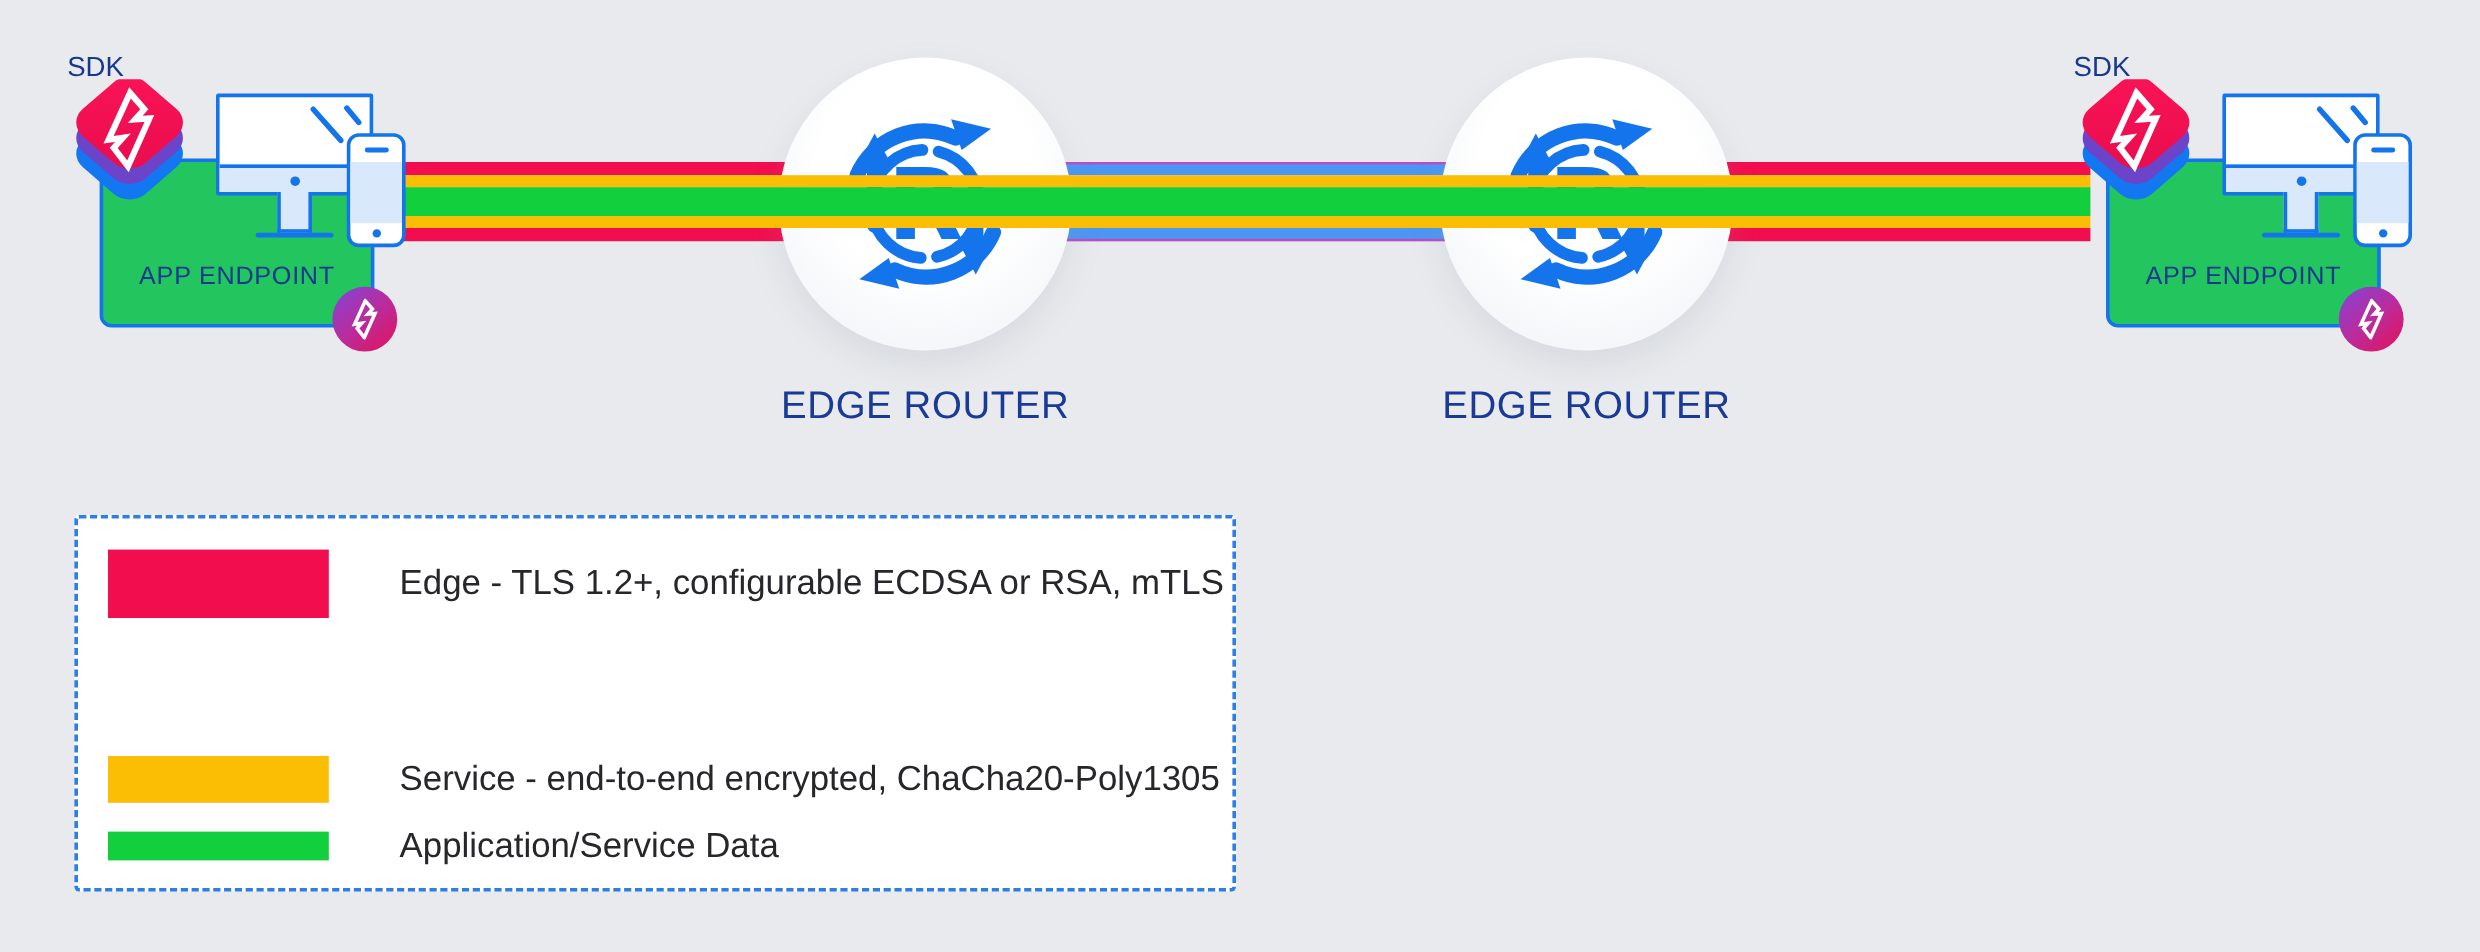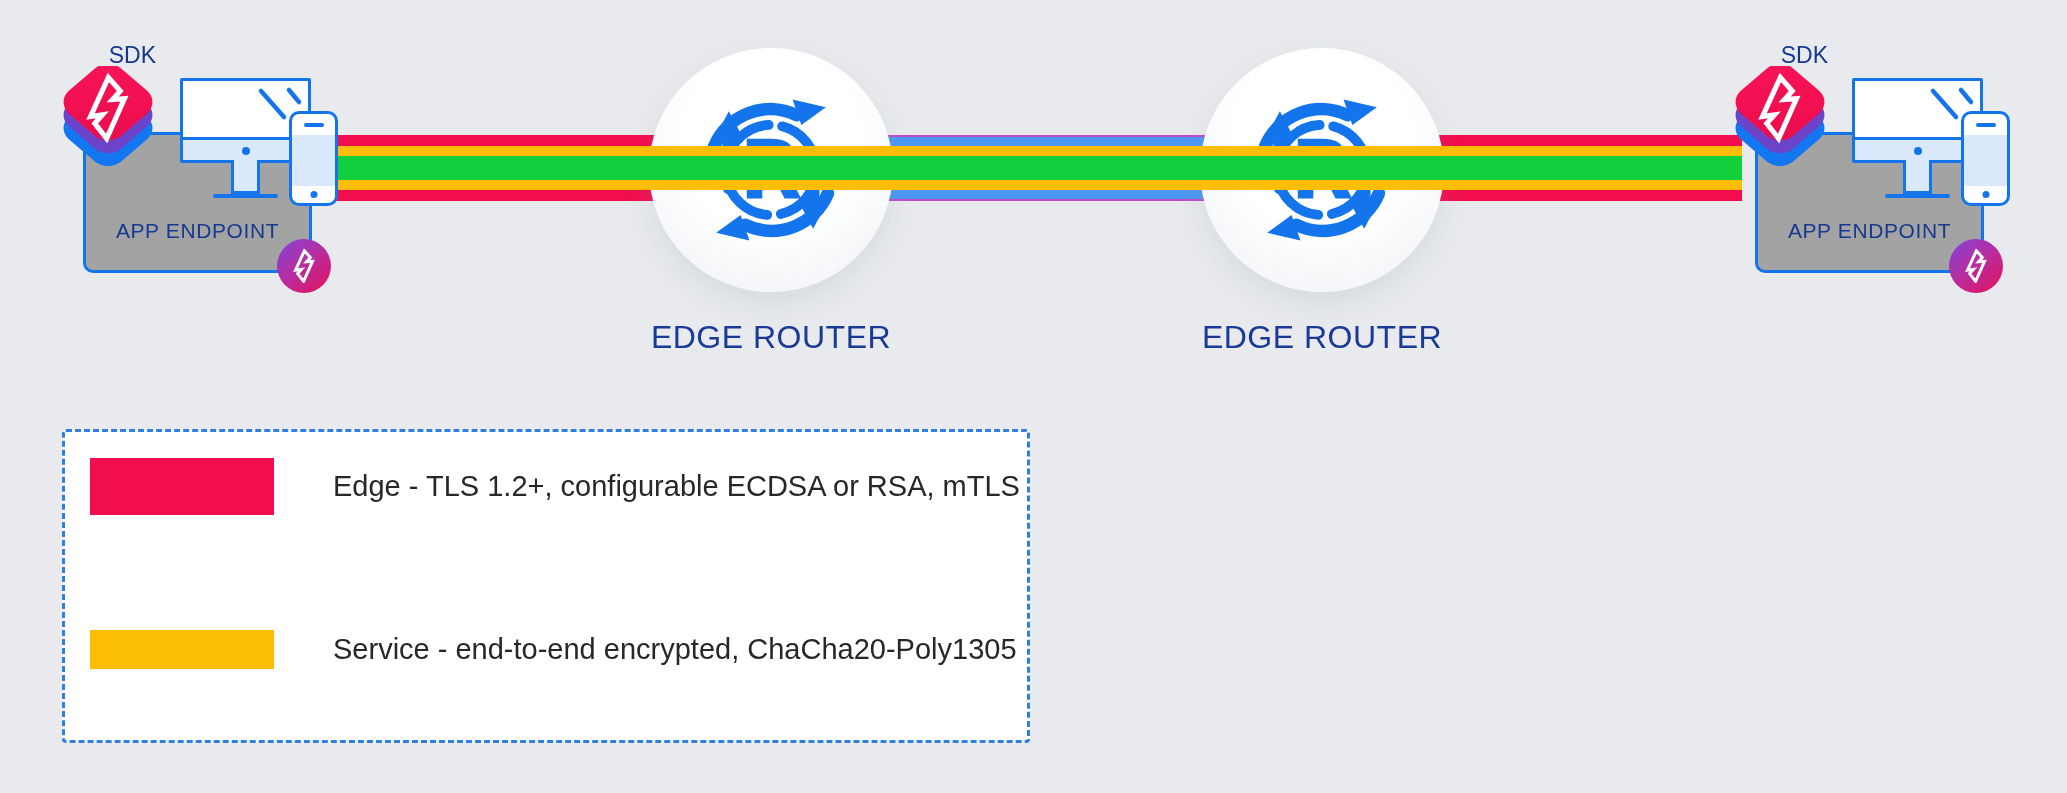--- a/index.html
+++ b/index.html
@@ -20,21 +20,21 @@
   .router-circle.right{left:1200px;}
   .router-label{position:absolute;top:319px;width:244px;text-align:center;
     font-size:32px;color:#1A3A97;letter-spacing:.5px;z-index:2;}
   .router-label.left{left:649px;}
   .router-label.right{left:1200px;}
 
   
   .endpoint{position:absolute;top:0;left:0;width:400px;height:320px;z-index:5;}
   .endpoint.right{left:1672px;}
   .ep-box{position:absolute;left:83px;top:132px;width:229px;height:141px;box-sizing:border-box;
-    background:#a3a3a3;border:3px solid #1474EB;border-radius:10px;z-index:1;}
+    background:#22c55e;border:3px solid #1474EB;border-radius:10px;z-index:1;}
   .ep-label{position:absolute;left:0;right:0;top:84px;text-align:center;font-size:21px;
     color:#16388F;letter-spacing:.6px;}
   .monitor{position:absolute;left:180px;top:78px;width:131px;height:85px;box-sizing:border-box;
     background:#ffffff;border:3px solid #1474EB;border-radius:2px;z-index:2;}
   .monitor-chin{position:absolute;left:0;right:0;bottom:0;height:20px;background:#D9E8FA;
     border-top:3px solid #1474EB;}
   .monitor-dot{position:absolute;bottom:5px;left:50%;transform:translateX(-50%);
     width:8px;height:8px;border-radius:50%;background:#1474EB;}
   .stand-neck{position:absolute;left:231px;top:160px;width:29px;height:34px;box-sizing:border-box;
     background:#D9E8FA;border:3px solid #1474EB;border-top:none;z-index:2;}
@@ -42,21 +42,21 @@
     border-radius:2px;z-index:2;}
   .antenna{position:absolute;left:256px;top:86px;z-index:3;}
   .phone{position:absolute;left:289px;top:111px;width:49px;height:95px;box-sizing:border-box;
     background:#fff;border:3px solid #1474EB;border-radius:10px;z-index:4;}
   .phone-screen{position:absolute;left:0;right:0;top:21px;bottom:17px;background:#D9E8FA;}
   .phone-speaker{position:absolute;top:9px;left:50%;transform:translateX(-50%);
     width:20px;height:4px;border-radius:2px;background:#1474EB;}
   .phone-dot{position:absolute;bottom:5px;left:50%;transform:translateX(-50%);
     width:7px;height:7px;border-radius:50%;background:#1474EB;}
   .sdk-stack{position:absolute;left:48px;top:66px;z-index:5;}
-  .sdk-label{position:absolute;left:56px;top:42px;width:100px;text-align:right;
+  .sdk-label{position:absolute;left:56px;top:42px;width:100px;text-align:left;
     font-size:23px;color:#16388F;z-index:5;}
   .badge{position:absolute;left:277px;top:239px;width:54px;height:54px;border-radius:50%;
     background:linear-gradient(140deg,#8742D3 5%,#B92C9E 50%,#E51157 100%);
     display:flex;align-items:center;justify-content:center;z-index:5;}
 
   
   .legend{position:absolute;left:62px;top:429px;width:968px;height:314px;box-sizing:border-box;
     background:#ffffff;border:3px dashed #2E7EE4;border-radius:4px;z-index:1;}
   .lrow{position:absolute;left:25px;right:20px;}
   .lswatch{position:absolute;left:0;top:0;width:184px;height:100%;}
@@ -201,15 +201,19 @@
 
   <div class="legend">
     <div class="lrow r1">
       <div class="lswatch" style="background-color: rgb(242, 13, 78);"></div>
       <div class="llabel">Edge - TLS 1.2+, configurable ECDSA or RSA, mTLS</div>
     </div>
     <div class="lrow r3">
       <div class="lswatch" style="background-color: rgb(252, 190, 4);"></div>
       <div class="llabel">Service - end-to-end encrypted, ChaCha20-Poly1305</div>
     </div>
+    <div class="lrow r4">
+      <div class="lswatch" style="background-color: rgb(18, 207, 62);"></div>
+      <div class="llabel">Application/Service Data</div>
+    </div>
   </div>
 
 </div>
 
 </body></html>

